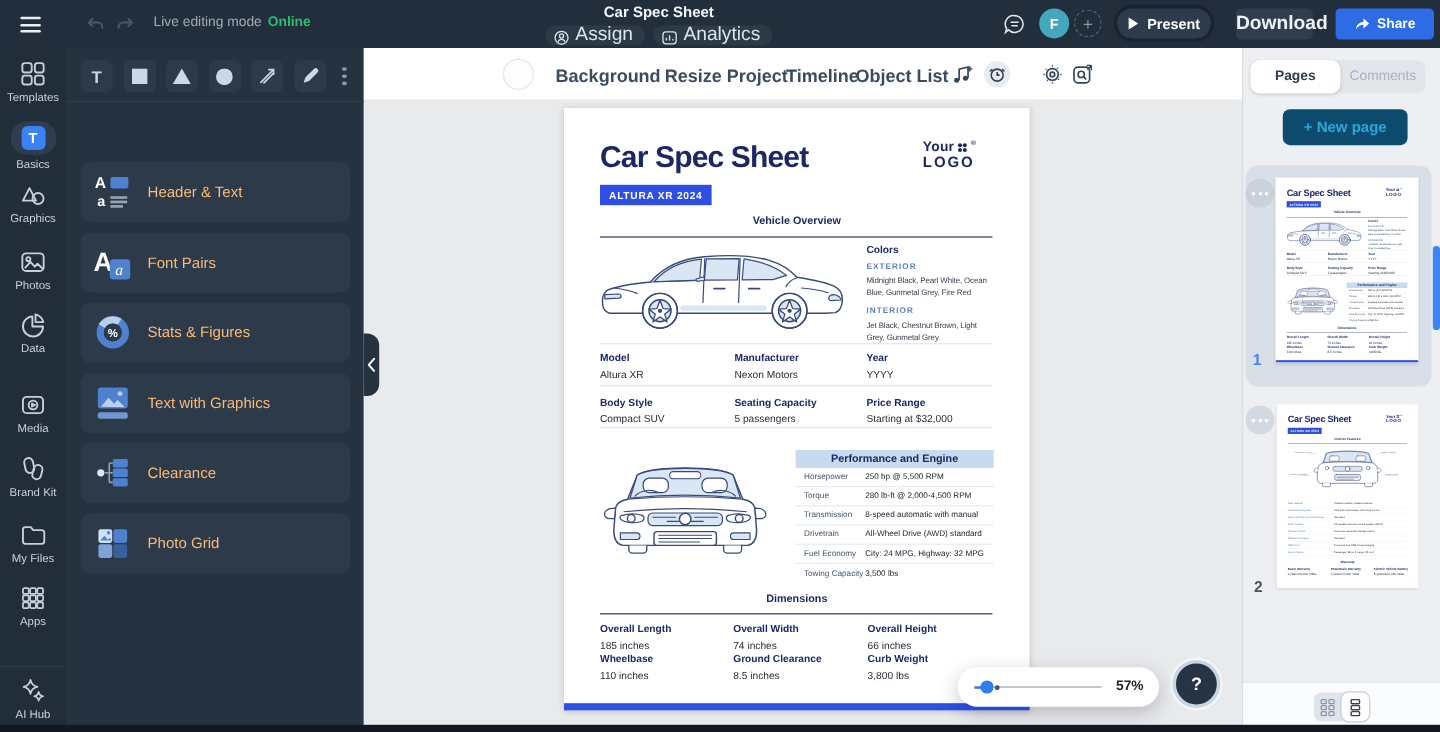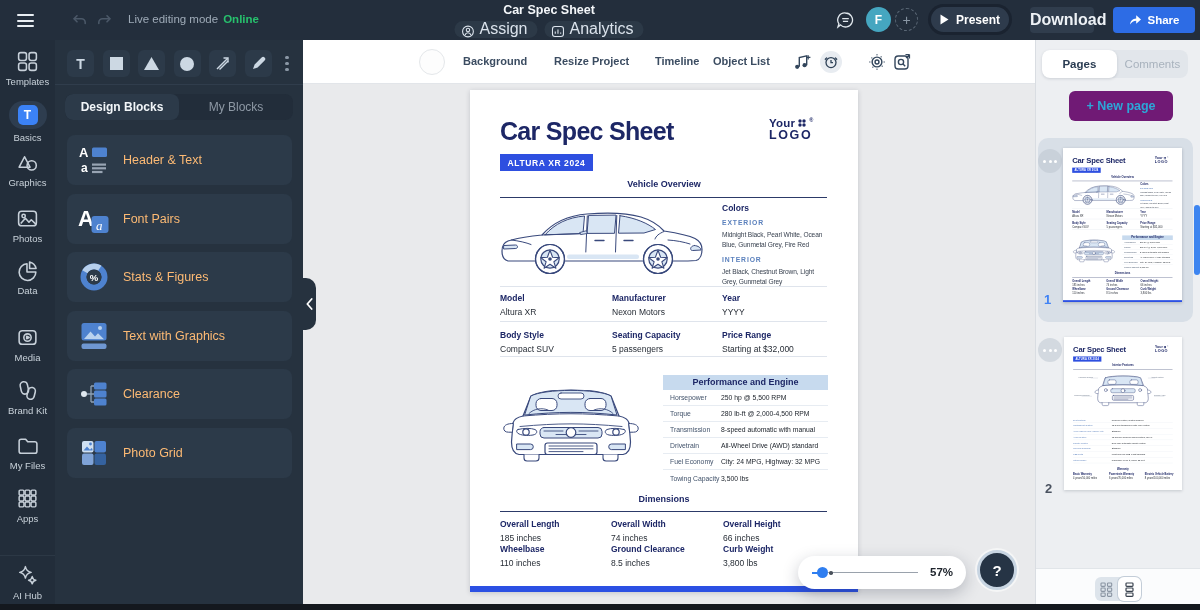--- a/index.html
+++ b/index.html
@@ -49,21 +49,21 @@
   .panel-tab.inactive { color:#8e99a5; }
   .blocks { position:absolute; left:12px; top:95px; width:225px; display:flex; flex-direction:column; gap:8.5px; }
   .block-card { height:50px; background:#2c3a49; border-radius:8px; display:flex; align-items:center; padding-left:11px; gap:13px; cursor:pointer; }
   .block-label { font-size:12.5px; color:#fdba74; }
   .collapse-tab { position:absolute; left:303px; top:278px; width:13px; height:52px; background:#26323f; border-radius:0 10px 10px 0; z-index:19; display:flex; align-items:center; justify-content:center; cursor:pointer; }
 
   
   #canvas-col { position:absolute; left:303px; top:40px; width:732px; height:570px; }
   #canvas-toolbar { position:absolute; left:0; top:0; width:732px; height:44px; background:#fff; border-bottom:1px solid #e2e5e9; z-index:10; }
   .swatch { position:absolute; left:116px; top:9px; width:26px; height:26px; border-radius:50%; background:#fdfdfd; border:1px solid #e4e7ea; cursor:pointer; }
-  .ct-label { position:absolute; top:15px; font-size:11px; color:#3b4c61; font-weight:600; cursor:pointer; white-space:nowrap; }
+  .ct-label { position:absolute; top:15px; font-size:15px; color:#3b4c61; font-weight:600; cursor:pointer; white-space:nowrap; }
   .ct-icon { position:absolute; cursor:pointer; }
   .alarm-bg { position:absolute; left:517px; top:11px; width:22px; height:22px; border-radius:50%; background:#e8ecf1; }
   #canvas-area { position:absolute; left:0; top:44px; width:732px; height:526px; background:#e9eaec; overflow:hidden; }
 
   
   .doc-page { position:absolute; width:388px; height:502px; background:#fff; }
   #main-page { left:167px; top:6px; box-shadow:0 1px 5px rgba(20,30,50,0.18); }
   .doc-title { position:absolute; left:30px; top:27px; font-size:25px; font-weight:800; letter-spacing:-0.7px; color:#1d2766; }
   .doc-badge { position:absolute; left:30px; top:64px; width:93px; height:17px; background:#2e4fe0; color:#fff; font-size:8.5px; font-weight:700; letter-spacing:0.6px; display:flex; align-items:center; justify-content:center; }
   .doc-logo { position:absolute; left:299px; top:27px; width:56px; color:#1d2766; }
@@ -96,21 +96,21 @@
   .zoom-dot { position:absolute; left:31px; top:15px; width:3.5px; height:3.5px; border-radius:50%; background:#4b525c; }
   .zoom-text { position:absolute; left:132px; top:10px; font-size:11.5px; font-weight:600; color:#20262e; }
   .help-btn { position:absolute; left:674px; top:466px; width:40px; height:40px; border-radius:50%; background:#263445; border:3px solid #c8d5e2; box-shadow:0 0 0 2px rgba(255,255,255,0.55); color:#fff; font-size:15px; font-weight:700; display:flex; align-items:center; justify-content:center; z-index:16; cursor:pointer; }
 
   
   #right-panel { position:absolute; left:1035px; top:40px; width:165px; height:570px; background:#edeff2; border-left:1px solid #d9dde2; z-index:20; }
   .rp-tabs { position:absolute; left:6px; top:10px; width:146px; height:28px; background:#e2e6eb; border-radius:8px; display:flex; }
   .rp-tab { flex:1; display:flex; align-items:center; justify-content:center; font-size:11.5px; cursor:pointer; }
   .rp-tab.active { background:#fff; border-radius:8px; box-shadow:0 1px 3px rgba(30,40,60,0.15); color:#2a3c52; font-weight:700; flex:1.05; }
   .rp-tab.inactive { color:#a8b2bd; }
-  .new-page-btn { position:absolute; left:33px; top:51px; width:104px; height:30px; background:#701a75; border:none; border-radius:6px; font-family:inherit; font-size:12.5px; font-weight:600; color:#2ca7d8; cursor:pointer; }
+  .new-page-btn { position:absolute; left:33px; top:51px; width:104px; height:30px; background:#0c4a6e; border:none; border-radius:6px; font-family:inherit; font-size:12.5px; font-weight:600; color:#2ca7d8; cursor:pointer; }
   .thumb-highlight { position:absolute; left:2px; top:98px; width:155px; height:184px; background:#d8dfe7; border-radius:10px; }
   .thumb-menu { position:absolute; width:24px; height:24px; border-radius:50%; display:flex; align-items:center; justify-content:center; gap:2.5px; cursor:pointer; }
   .thumb-menu i { width:3px; height:3px; border-radius:50%; background:#fff; }
   #thumb-menu-1 { left:2px; top:109px; background:#c9d1da; }
   #thumb-menu-2 { left:2px; top:298px; background:#d3d9e0; }
   .thumb-box { position:absolute; overflow:hidden; cursor:pointer; background:#fff; }
   #thumb1 { left:27px; top:108px; width:119px; height:154px; box-shadow:0 1px 3px rgba(30,40,60,0.25); }
   #thumb2 { left:28px; top:297px; width:118px; height:153px; box-shadow:0 1px 3px rgba(30,40,60,0.2); }
   .thumb-scale-1 { transform:scale(0.30675); transform-origin:0 0; pointer-events:none; }
   .thumb-scale-2 { transform:scale(0.304); transform-origin:0 0; pointer-events:none; }
@@ -324,24 +324,20 @@
           <path d="M2,13 l1.6,-4.6 7,-7 a2,2 0 0 1 3,3 l-7,7 Z" fill="#ccd8e3"></path>
         </svg>
       </div>
     <div class="tool-dots">
         <i></i>
         <i></i>
         <i></i>
       </div>
   </div>
   <div class="panel-divider"></div>
-  <div class="panel-tabs">
-    <div class="panel-tab active">Design Blocks</div>
-    <div class="panel-tab inactive">My Blocks</div>
-  </div>
   <div class="blocks">
     <div class="block-card">
       <svg width="32" height="32" viewBox="0 0 32 32">
           <text x="1" y="13" font-size="13" font-weight="700" fill="#fff" font-family="Liberation Sans, sans-serif">A</text>
           <rect x="14" y="3.5" width="15" height="9.5" rx="1.5" fill="#4e82cf"></rect>
           <text x="3" y="28" font-size="12" font-weight="600" fill="#fff" font-family="Liberation Sans, sans-serif">a</text>
           <rect x="14" y="19.5" width="14" height="2.2" fill="#98a4b3"></rect>
           <rect x="14" y="23.2" width="14" height="2.2" fill="#98a4b3"></rect>
           <rect x="14" y="26.9" width="10.5" height="2.2" fill="#98a4b3"></rect>
         </svg>

